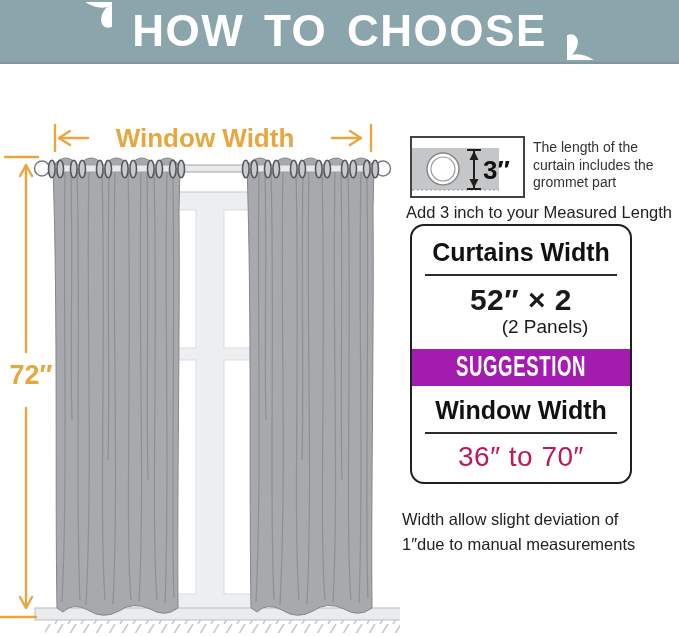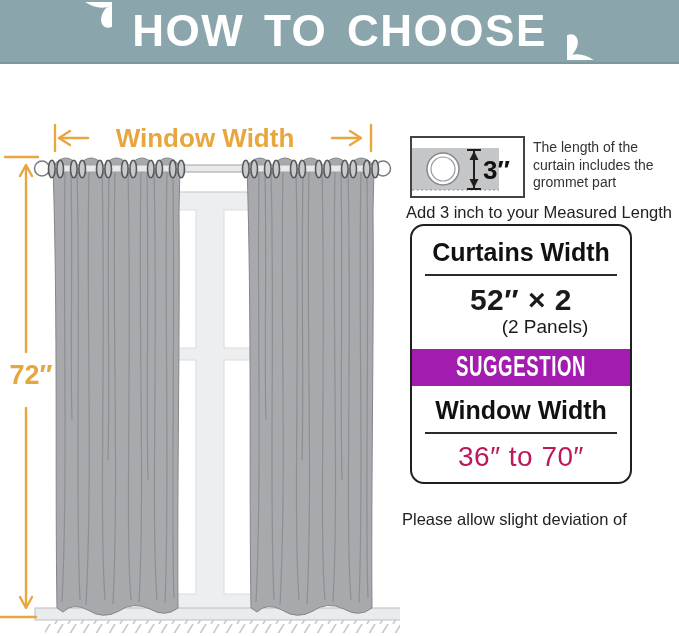--- a/index.html
+++ b/index.html
@@ -188,16 +188,17 @@
     <div class="panels">(2 Panels)</div>
     <div class="band">
       <span>SUGGESTION</span>
     </div>
     <div class="heading2">Window Width</div>
     <div class="rule"></div>
     <div class="value2">36″ to 70″</div>
   </div>
 
   <div class="footnote">
-    <div>Please allow slight deviation of</div>
+    <div>Width allow slight deviation of</div>
+    <div>1″due to manual measurements</div>
   </div>
 
 </div>
 
 </body></html>

